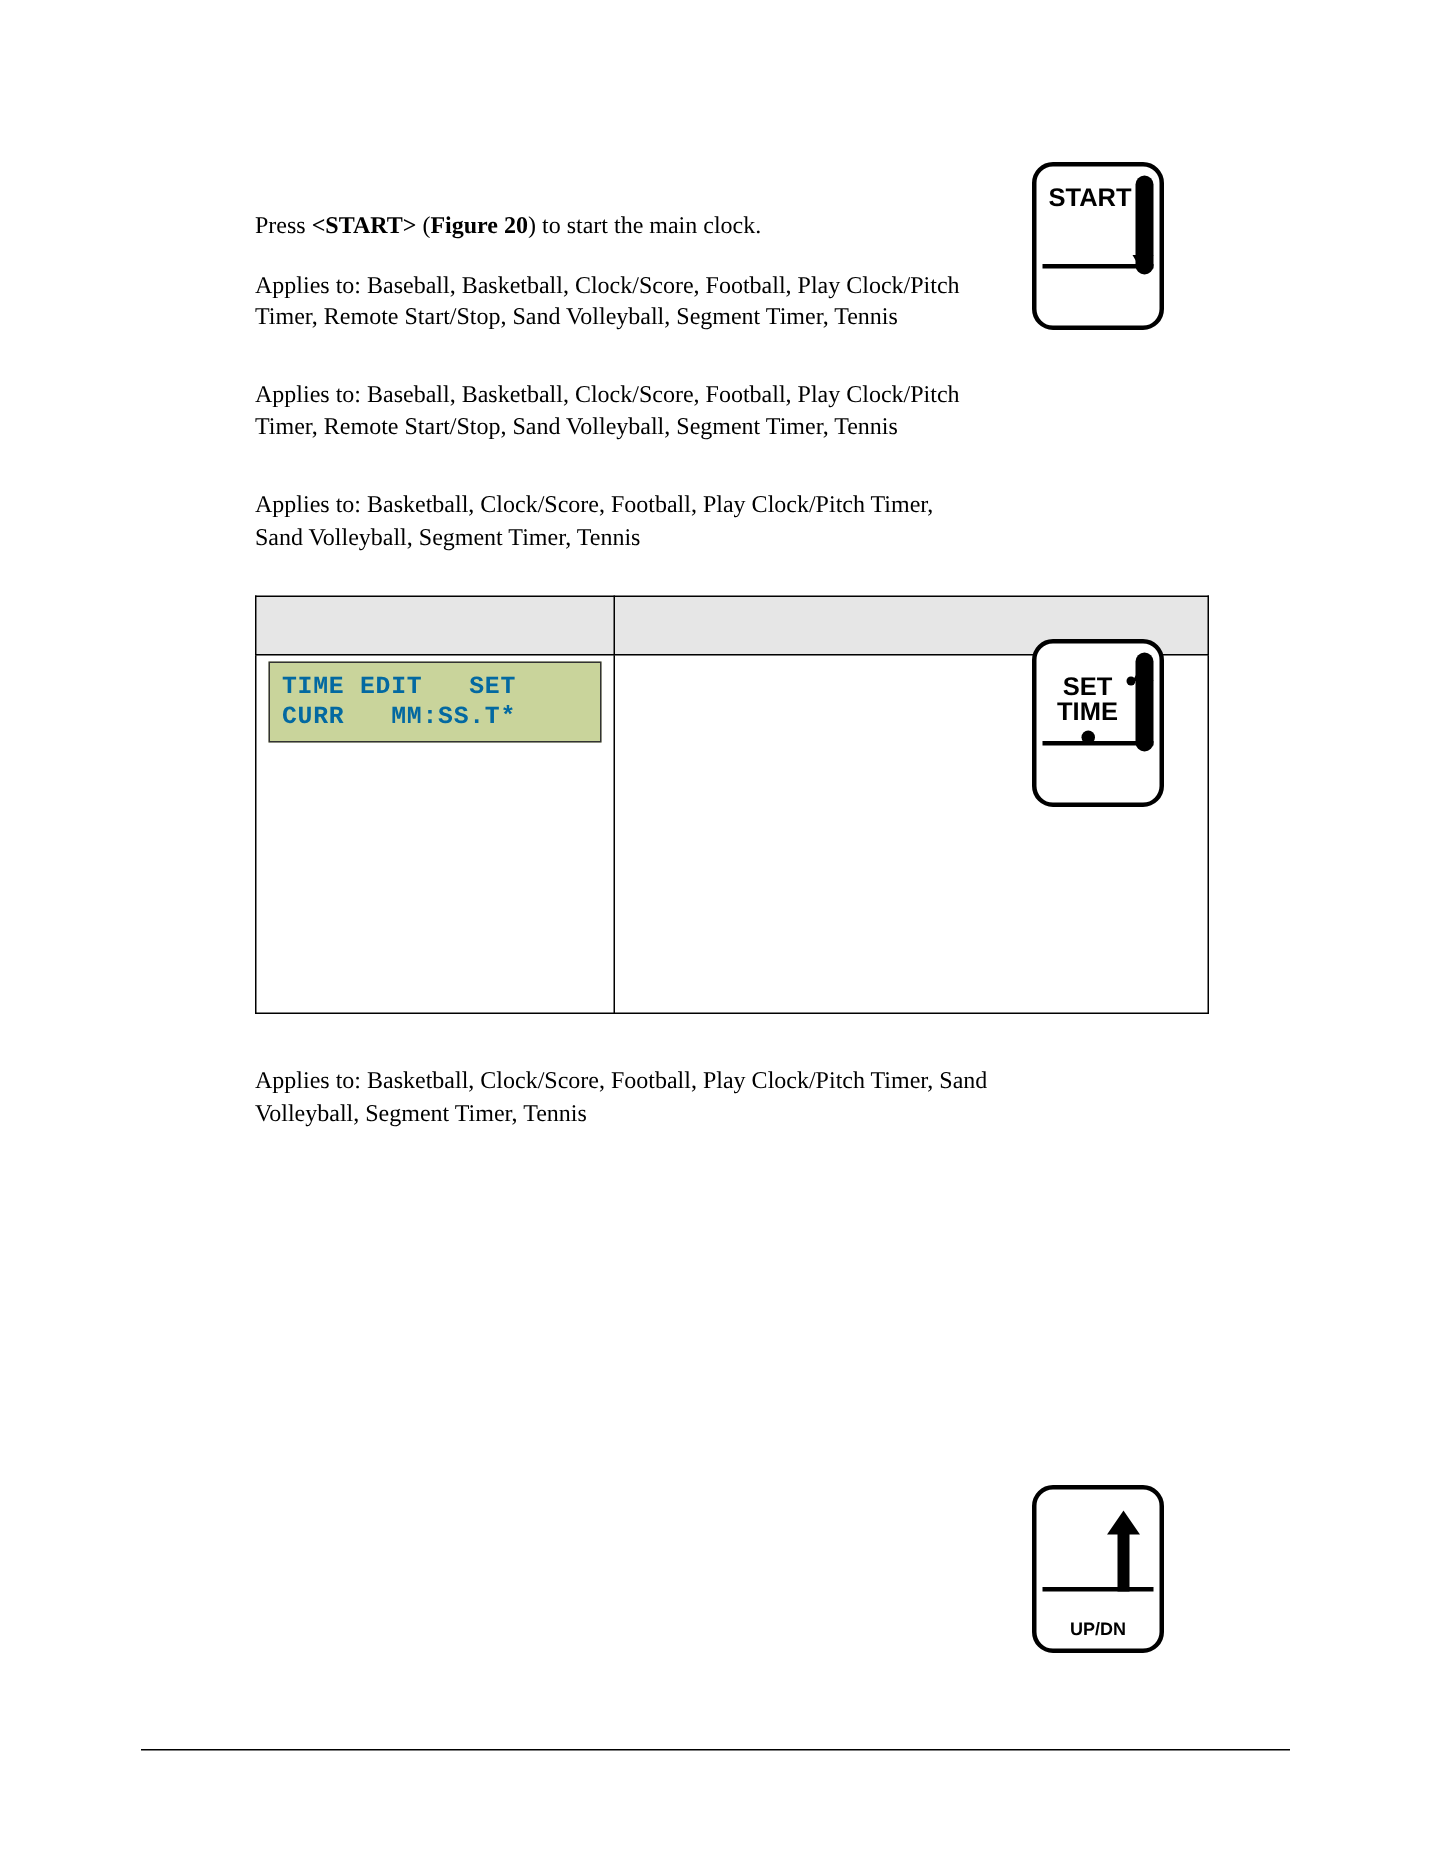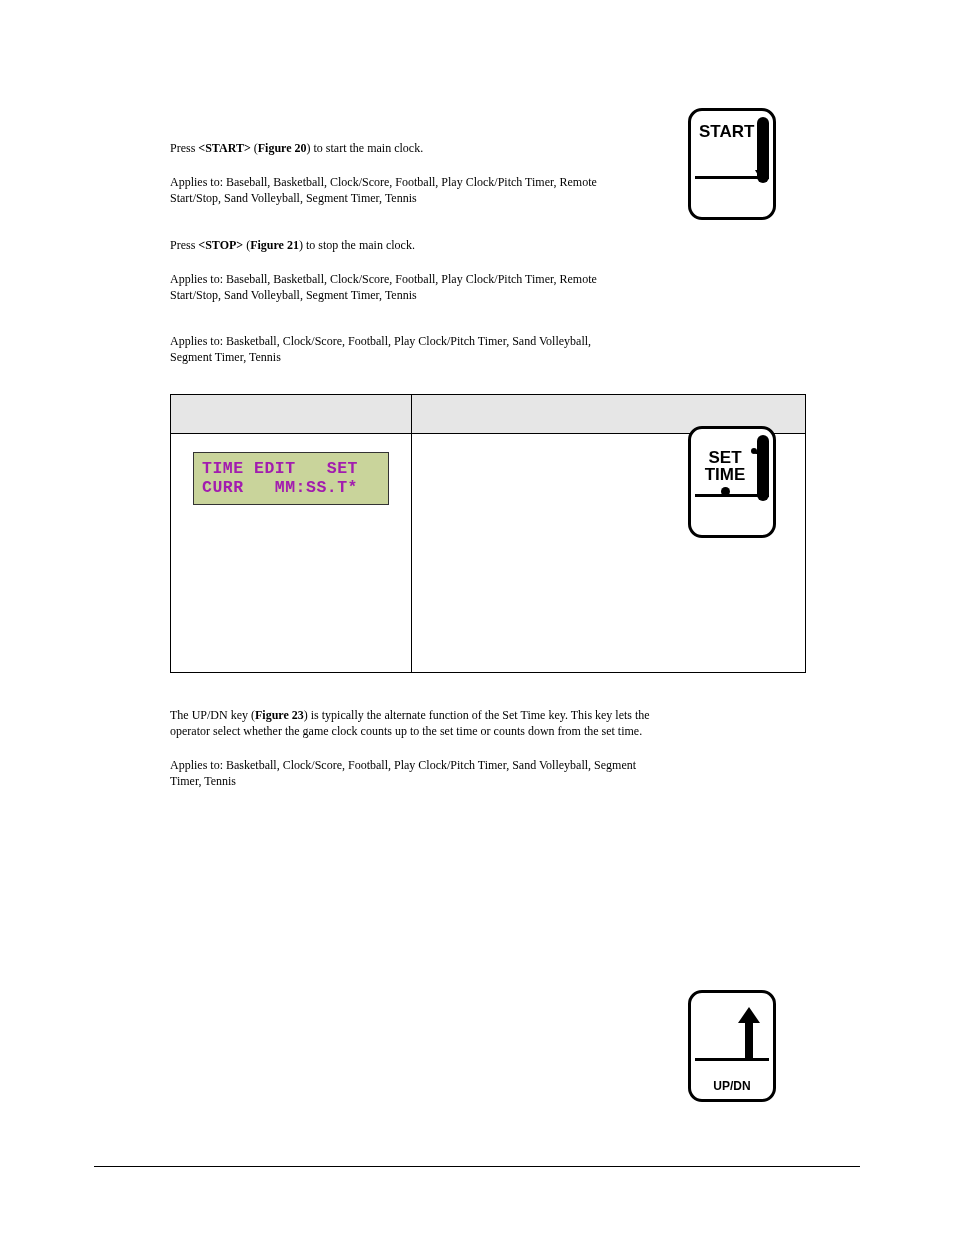--- a/index.html
+++ b/index.html
@@ -11,21 +11,21 @@
   }
   .page {
     width: 954px;
     height: 1235px;
     position: relative;
     background: #fff;
     box-sizing: border-box;
     padding: 140px 100px 60px 170px;
   }
   .section { margin-bottom: 28px; }
-  .text-block { width: 480px; font-size: 12px; line-height: 1.35; }
+  .text-block { width: 480px; font-size: 16px; line-height: 1.35; }
   .text-block p { margin: 0 0  18px 0; }
   .right-key {
     position: absolute;
     right: 178px;
   }
 
   
   .key-outer {
     width: 88px; height: 112px;
     border: 3px solid #000; border-radius: 14px;
@@ -97,30 +97,30 @@
   }
   table.lcd-table th {
     background: #e6e6e6;
     height: 30px;
   }
   .col-lcd { width: 226px; }
   .col-action { width: 410px; padding: 10px 14px 16px 14px; }
 
   
   .lcd {
-    margin: 14px;
+    margin: 0;
     border: 1.5px solid #333;
     background: #c9d49b;
     padding: 6px 8px;
     font-family: "Courier New", Courier, monospace;
     font-weight: bold;
     font-size: 16.5px; line-height: 1.2;
     letter-spacing: 0.5px;
     white-space: pre;
-    color: #a21caf;
+    color: #0369a1;
   }
   .bullet-row { position: relative; padding-left: 18px; padding-right: 10px; }
   .bullet-row::before {
     content:""; position:absolute; right: 48px; top: 14px;
     width:6px; height:6px; background:#000; border-radius:50%;
   }
 
   hr.footer {
     position: absolute; left: 94px; right: 94px; bottom: 60px;
     border: none; border-top: 1px solid #000;
@@ -145,23 +145,20 @@
     <div class="text-block">
       <p>
         <span>Press </span><b>&lt;START&gt;</b><span> (</span><b>Figure 20</b><span>) to start the main clock.</span>
       </p>
       <p style="margin-top:18px;">Applies to: Baseball, Basketball, Clock/Score, Football, Play Clock/Pitch Timer, Remote Start/Stop, Sand Volleyball, Segment Timer, Tennis</p>
     </div>
   </div>
 
   <div class="section" style="margin-top:30px;">
     <div class="text-block">
-      <p>
-        <span>Press </span><b>&lt;STOP&gt;</b><span> (</span><b>Figure 21</b><span>) to stop the main clock.</span>
-      </p>
       <p style="margin-top:18px;">Applies to: Baseball, Basketball, Clock/Score, Football, Play Clock/Pitch Timer, Remote Start/Stop, Sand Volleyball, Segment Timer, Tennis</p>
     </div>
   </div>
 
   <div class="section" style="margin-top:30px;">
     <div class="right-key" style="top:426px;">
       <div class="key-outer">
         <div class="key-edge-right"></div>
         <div class="arrow-up"></div>
         <div class="key-label-centered key-label-twoline">
@@ -199,21 +196,18 @@
 
   <div class="section" style="margin-top:34px;">
     <div class="right-key" style="top:990px;">
       <div class="key-outer key-updn">
         <div class="body-arrow"></div>
         <div class="key-edge-bottom"></div>
         <div class="key-label-bottom">UP/DN</div>
       </div>
     </div>
     <div class="text-block" style="width:490px;">
-      <p>
-        <span>The UP/DN key (</span><b>Figure 23</b><span>) is typically the alternate function of the Set Time key. This key lets the operator select whether the game clock counts up to the set time or counts down from the set time.</span>
-      </p>
       <p style="margin-top:18px;">Applies to: Basketball, Clock/Score, Football, Play Clock/Pitch Timer, Sand Volleyball, Segment Timer, Tennis</p>
     </div>
   </div>
 
   <hr class="footer">
 </div>
 
 </body></html>

